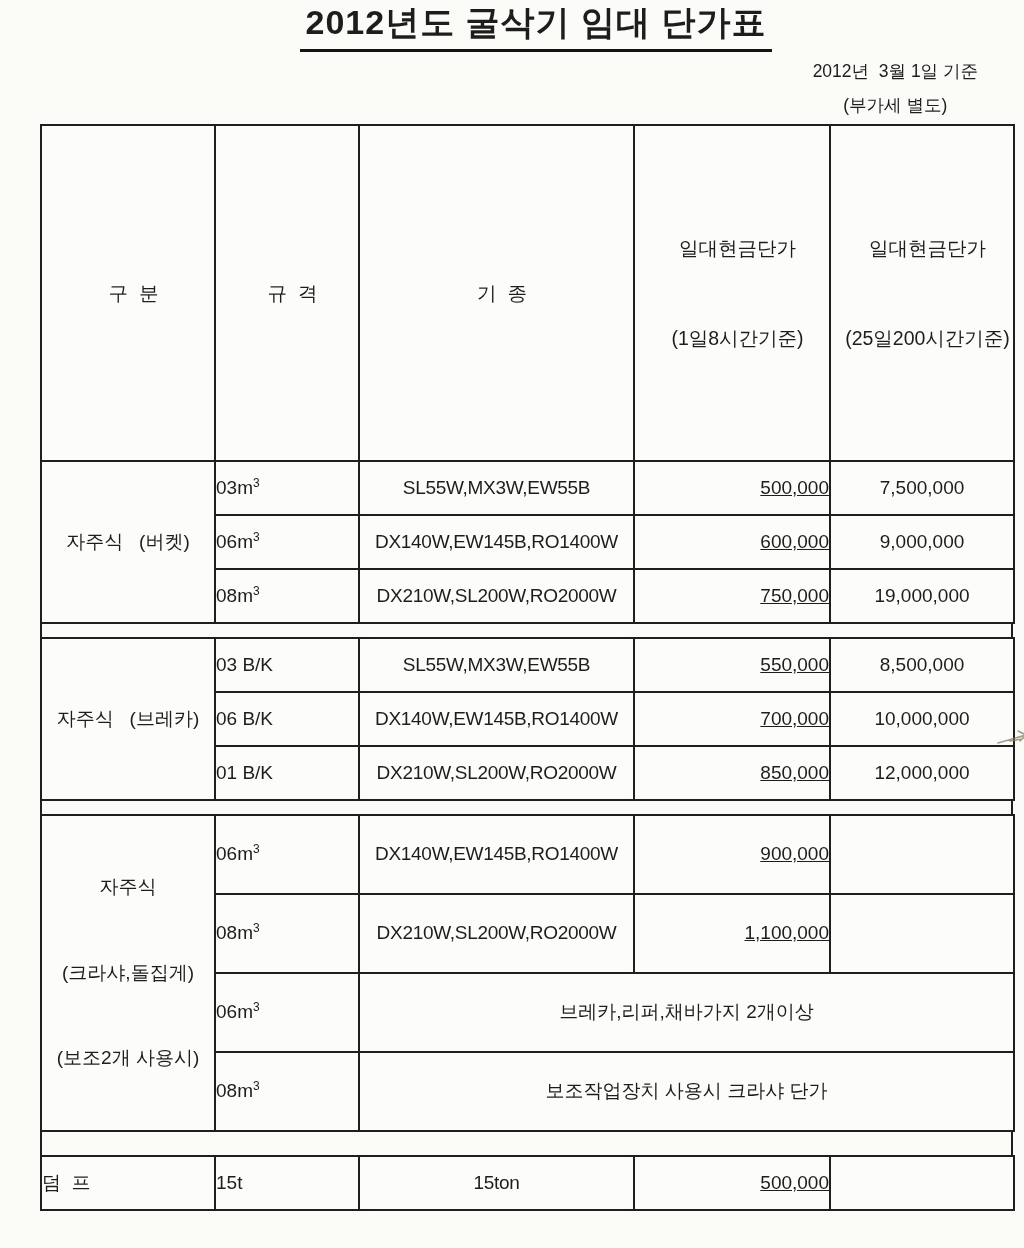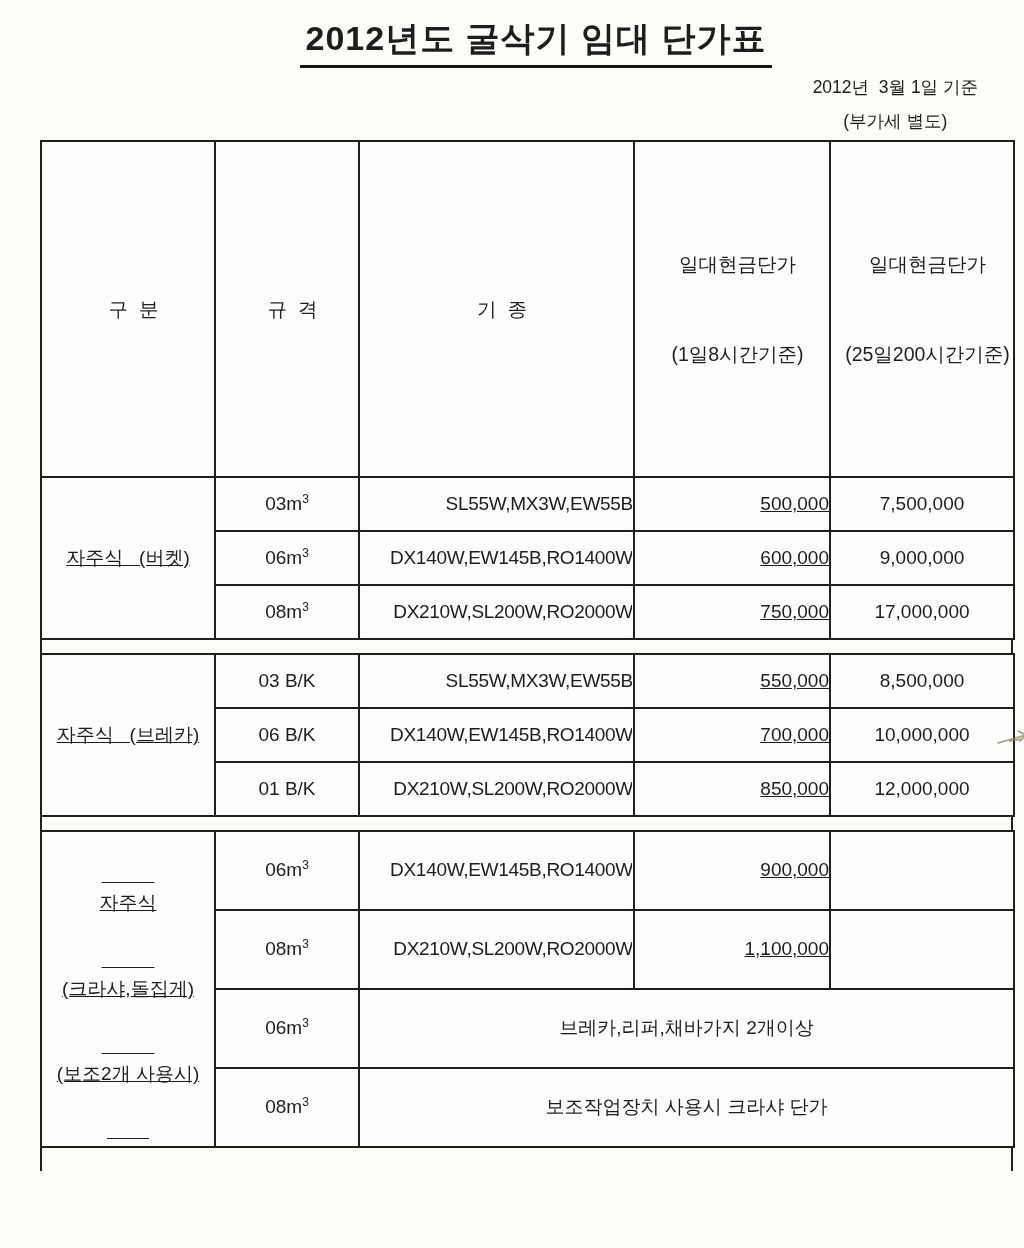--- a/index.html
+++ b/index.html
@@ -7,21 +7,21 @@
   body {
     width:1024px; height:1248px;
     background:#fbfbf8;
     font-family:"Liberation Sans", sans-serif;
     color:#1d1d1d;
     -webkit-font-smoothing:antialiased;
   }
   .page { position:relative; width:1024px; height:1248px; overflow:hidden; }
 
   
-  .title-wrap { text-align:center; padding-top:16px; padding-left:48px; }
+  .title-wrap { text-align:center; padding-top:0; padding-left:48px; }
   .doc-title {
     display:inline-block;
     font-size:34px; font-weight:700; letter-spacing:1px;
     border-bottom:3.5px solid #141414;
     padding:0 6px 3px 6px;
     white-space:pre-wrap;
   }
 
   
   .date-wrap {
@@ -48,25 +48,25 @@
   col.c3 { width:275px; }
   col.c4 { width:196px; }
   col.c5 { width:184px; }
 
   tr.hrow td { height:83px; text-align:center; font-size:19.5px; white-space:pre-wrap;padding-left:11px; }
   .hdr2 { line-height:1.55; }
 
   tr.r54 { height:54px; }
   tr.r51 { height:51px; }
 
-  td.label { text-align:center; white-space:pre-wrap; line-height:1.5;text-decoration:underline; }
+  td.label { text-align:center; white-space:pre-wrap; line-height:1.5; }
   td.label-left { text-align:left; padding-left:7px; white-space:pre-wrap; }
-  td.spec { text-align:center; }
+  td.spec { text-align:left; }
   td.spec sup { font-size:12px; line-height:0; }
-  td.model { text-align:right; padding-left:7px; letter-spacing:-0.3px;border-radius:18px; }
+  td.model { text-align:center; padding-left:7px; letter-spacing:-0.3px;border-radius:18px; }
   td.daily { text-align:right; padding-right:17px;text-decoration:underline; }
   td.monthly { text-align:center; padding-right:11px; }
   td.span-cell { text-align:center; }
 
   .spacer {
     height:13px; width:973px;
     border-left:2px solid #1f1f1f; border-right:2px solid #1f1f1f;
   }
   .spacer.tall { height:23px; }
 
@@ -128,21 +128,21 @@
       <tr class="r54">
         <td class="spec"><span>06m</span><sup>3</sup></td>
         <td class="model">DX140W,EW145B,RO1400W</td>
         <td class="daily">600,000</td>
         <td class="monthly">9,000,000</td>
       </tr>
       <tr class="r54">
         <td class="spec"><span>08m</span><sup>3</sup></td>
         <td class="model">DX210W,SL200W,RO2000W</td>
         <td class="daily">750,000</td>
-        <td class="monthly">17,000,000</td>
+        <td class="monthly">19,000,000</td>
       </tr>
     </tbody>
       </table>
 
     <div class="spacer"></div>
 
     <table class="blk">
       <colgroup>
           <col class="c1">
           <col class="c2">
@@ -207,20 +207,38 @@
       </tr>
       <tr class="r51">
         <td class="spec"><span>08m</span><sup>3</sup></td>
         <td class="span-cell" colspan="3">보조작업장치 사용시 크라샤 단가</td>
       </tr>
     </tbody>
       </table>
 
     <div class="spacer tall"></div>
 
+    <table class="blk">
+      <colgroup>
+          <col class="c1">
+          <col class="c2">
+          <col class="c3">
+          <col class="c4">
+          <col class="c5">
+        </colgroup>
+      <tbody>
+          <tr class="r54">
+        <td class="label-left">덤  프</td>
+        <td class="spec"><span>15t</span></td>
+        <td class="model">15ton</td>
+        <td class="daily">500,000</td>
+        <td class="monthly"></td>
+      </tr>
+    </tbody>
+      </table>
 
   </div>
 
   <svg class="pen-mark" viewBox="0 0 34 24">
     <path d="M2 16 L30 8 M22 4 L30 8 L24 14 M14 14 L26 12" stroke="#8d7b5e" stroke-width="1.6" fill="none" stroke-linecap="round"></path>
   </svg>
 
 </div>
 
 </body></html>

